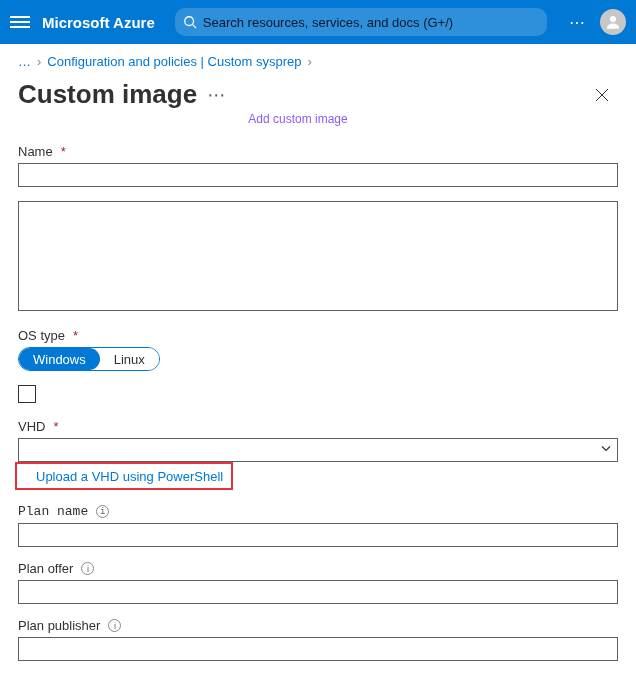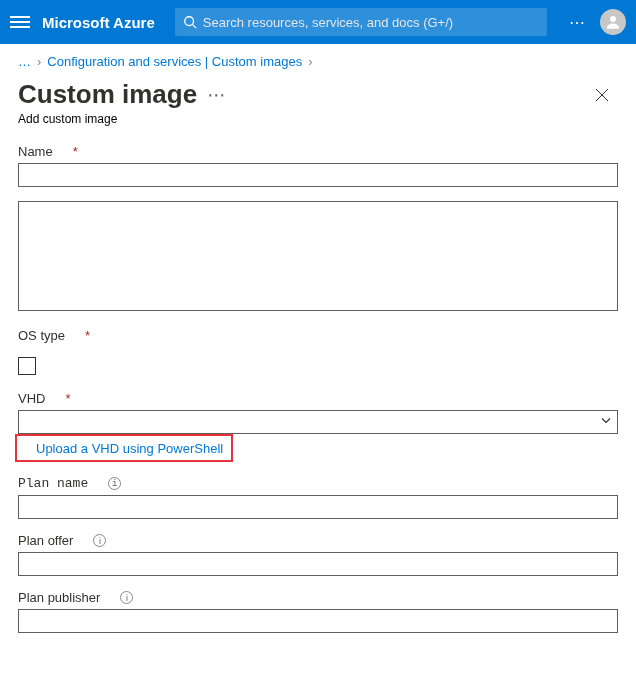--- a/index.html
+++ b/index.html
@@ -26,25 +26,25 @@
     width: 20px; height: 20px;
     display: flex; flex-direction: column; justify-content: center; gap: 3px;
     cursor: pointer;
   }
   .hamburger div { height: 2px; background: #fff; }
   .brand { font-weight: 600; font-size: 15px; white-space: nowrap; }
   .searchbox {
     flex: 1;
     background: rgba(255,255,255,0.18);
     height: 28px;
-    border-radius: 2px;
+    border-radius: 10px;
     display: flex;
     align-items: center;
     padding: 0 8px;
-    color: #e5e5e5;
+    color: #0f172a;
     font-size: 13px;
     gap: 6px;
     margin-left: 8px;
     min-width: 0;
   }
   .searchbox svg { flex-shrink: 0; }
   .searchbox span { overflow: hidden; text-overflow: ellipsis; white-space: nowrap; }
   .topbar-right { display: flex; align-items: center; gap: 14px; margin-left: 10px; }
   .dots { font-size: 16px; letter-spacing: 1px; }
   .avatar {
@@ -69,29 +69,29 @@
     display: flex; align-items: flex-start;
     padding: 6px 18px 6px 18px;
     gap: 8px;
   }
   .blade-title-wrap { flex: 1; }
   .blade-title {
     font-size: 26px; font-weight: 600; color: #323130;
     display: flex; align-items: center; gap: 10px;
   }
   .blade-title .more { font-size: 18px; color: #605e5c; cursor: pointer; font-weight: 400; }
-  .blade-subtitle { font-size: 12px; color: #000000; margin-top: 2px; }
+  .blade-subtitle { font-size: 12px; color: #8b5cf6; margin-top: 2px; text-align: center; }
   .close-btn {
     width: 32px; height: 32px; display: flex; align-items: center; justify-content: center;
     cursor: pointer; font-size: 16px; color: #323130;
   }
   
   .form { padding: 12px 18px 0 18px; }
   .field { margin-bottom: 14px; }
-  .field-label { font-size: 13px; color: #323130; margin-bottom: 4px; display: flex; align-items: center; gap: 20px; }
+  .field-label { font-size: 13px; color: #323130; margin-bottom: 4px; display: flex; align-items: center; gap: 8px; }
   .req { color: #a4262c; }
   .info-icon {
     display:inline-flex; width:13px; height:13px; border:1px solid #888; border-radius:50%;
     align-items:center; justify-content:center; font-size:9px; color:#666;
   }
   .text-input {
     width: 100%; height: 24px; border: 1px solid #605e5c; padding: 2px 6px;
     font-family: inherit; font-size: 13px; background: #fff;
   }
   .textarea {
@@ -168,21 +168,21 @@
           <circle cx="12" cy="8" r="4"></circle>
           <path d="M4 20c0-4 4-6 8-6s8 2 8 6v1H4z"></path>
         </svg>
     </div>
   </div>
 </div>
 
 <div class="breadcrumb">
   <a>…</a>
   <span class="sep">›</span>
-  <a>Configuration and services | Custom images</a>
+  <a>Configuration and policies | Custom sysprep</a>
   <span class="sep">›</span>
 </div>
 
 <div class="blade-header">
   <div class="blade-title-wrap">
     <div class="blade-title">
       <span>Custom image</span>
       <span class="more">⋯</span>
     </div>
     <div class="blade-subtitle">Add custom image</div>
@@ -206,20 +206,24 @@
   </div>
 
   <div class="field">
     <textarea class="textarea" style=""></textarea>
   </div>
 
   <div class="field">
     <div class="field-label">
       <span>OS type</span>
       <span class="req">*</span>
+    </div>
+    <div class="seg">
+      <div class="active">Windows</div>
+      <div class="inactive">Linux</div>
     </div>
   </div>
 
   <div class="checkbox"></div>
 
   <div class="field" style="margin-top:16px;">
     <div class="field-label">
       <span>VHD</span>
       <span class="req">*</span>
     </div>

